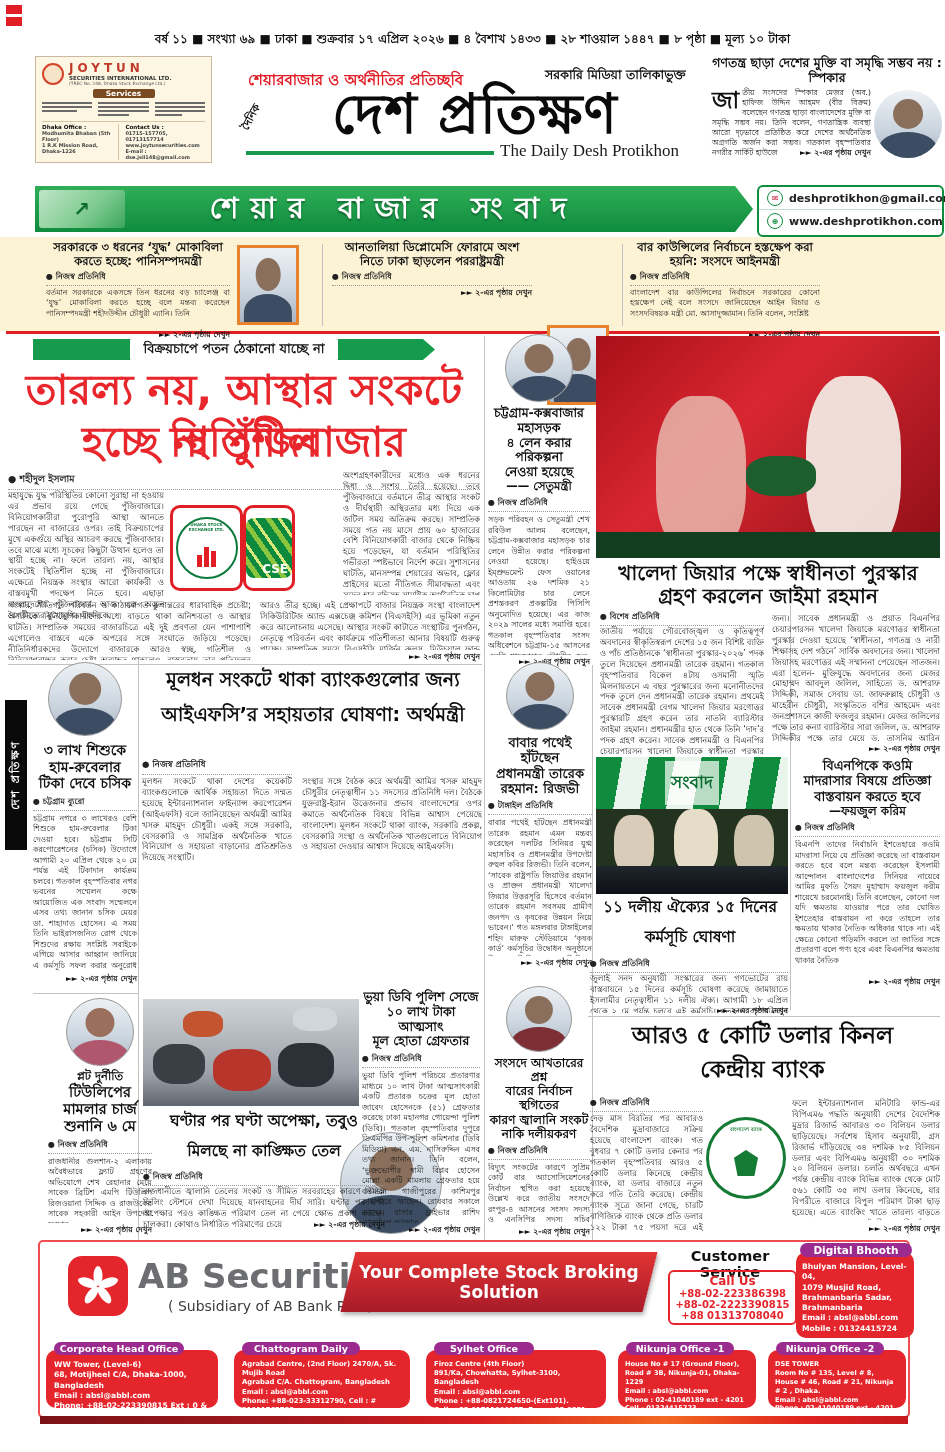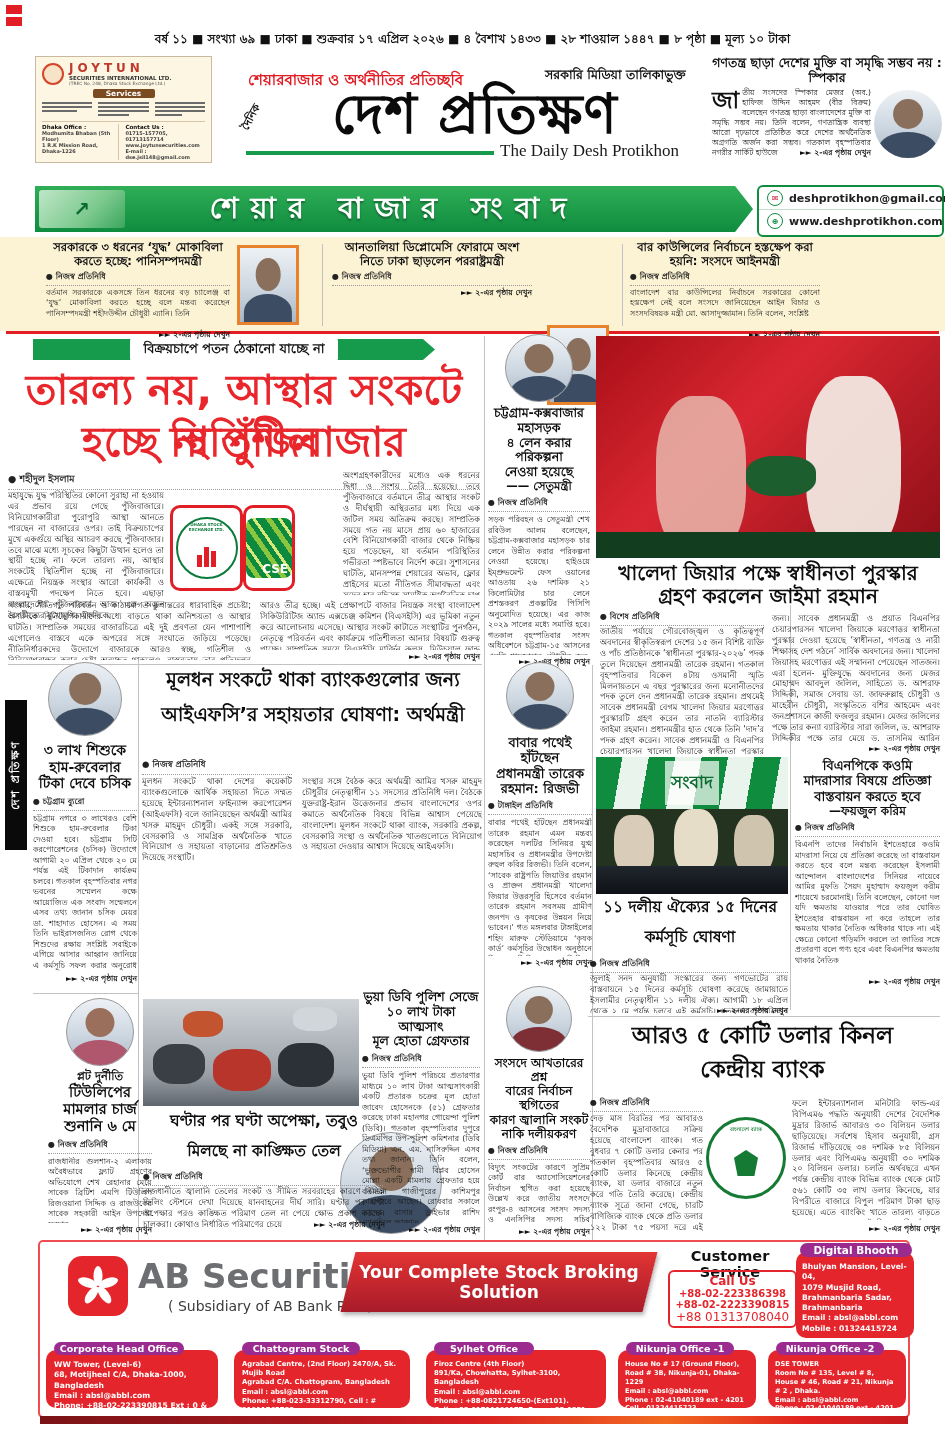--- a/index.html
+++ b/index.html
@@ -367,21 +367,21 @@
   <div class="abs" style="left:138px;top:1256px;font-size:34px;font-weight:bold;color:#6d6e71">AB Securities Ltd.</div>
   <div class="abs" style="left:168px;top:1298px;font-size:14px;color:#3c3c3c">( Subsidiary of AB Bank PLC )</div>
   <div class="abs" style="left:348px;top:1252px;width:302px;height:60px;background:linear-gradient(180deg,#e23434,#a81b29);transform:skewX(-14deg);display:flex;align-items:center;justify-content:center;box-shadow:2px 3px 4px rgba(0,0,0,.3)">
     <span style="transform:skewX(14deg);color:#fff;font-weight:bold;font-size:17px;text-align:center">Your Complete Stock Broking Solution</span>
   </div>
   <div class="abs c" style="left:660px;top:1248px;width:140px;font-size:14.5px;font-weight:bold">Customer Service</div>
   <div class="abs c" style="left:668px;top:1270px;width:125px;border:2px solid #e5252c;border-radius:6px;padding:2px 0">
     <div style="color:#e5252c;font-weight:bold;font-size:12px">Call Us</div>
     <div style="color:#e5252c;font-weight:bold;font-size:10px">+88-02-223386398</div>
     <div style="color:#e5252c;font-weight:bold;font-size:10px">+88-02-2223390815</div>
-    <div style="color:#e5252c;font-weight:normal;font-size:12px">+88 01313708040</div>
+    <div style="color:#e5252c;font-weight:bold;font-size:10px">+88 01313708040</div>
   </div>
   <div class="abs redbox" style="left:796px;top:1252px;width:118px;height:86px;padding:10px 6px 4px">
     <div class="adr">Bhulyan Mansion, Level-04,</div>
     <div class="adr">1079 Musjid Road, Brahmanbaria Sadar,</div>
     <div class="adr">Brahmanbaria</div>
     <div class="adr">Email : absl@abbl.com</div>
     <div class="adr">Mobile : 01324415724</div>
   </div>
   <div class="abs pill" style="left:800px;top:1243px;width:112px;font-size:10.5px;padding:1px 0">Digital Bhooth</div>
 
@@ -393,21 +393,21 @@
   </div>
   <div class="abs pill" style="left:54px;top:1342px;width:130px;font-size:9.5px;padding:1px 0">Corporate Head Office</div>
 
   <div class="abs redbox" style="left:234px;top:1350px;width:176px;height:58px;padding:10px 8px 2px">
     <div class="adr" style="font-size:6.8px">Agrabad Centre, (2nd Floor) 2470/A, Sk. Mujib Road</div>
     <div class="adr" style="font-size:6.8px">Agrabad C/A. Chattogram, Bangladesh</div>
     <div class="adr" style="font-size:6.8px">Email : absl@abbl.com</div>
     <div class="adr" style="font-size:6.8px">Phone: +88-023-33312790, Cell : # 01911765788</div>
     <div class="adr" style="font-size:6.8px">Fax : +88-031-2512794</div>
   </div>
-  <div class="abs pill" style="left:242px;top:1342px;width:118px;font-size:9.5px;padding:1px 0">Chattogram Stock</div>
+  <div class="abs pill" style="left:242px;top:1342px;width:118px;font-size:9.5px;padding:1px 0">Chattogram Daily</div>
 
   <div class="abs redbox" style="left:426px;top:1350px;width:180px;height:58px;padding:10px 8px 2px">
     <div class="adr" style="font-size:6.8px">Firoz Centre (4th Floor)</div>
     <div class="adr" style="font-size:6.8px">891/Ka, Chowhatta, Sylhet-3100, Bangladesh</div>
     <div class="adr" style="font-size:6.8px">Email : absl@abbl.com</div>
     <div class="adr" style="font-size:6.8px">Phone : +88-0821724650-(Ext101).</div>
     <div class="adr" style="font-size:6.8px">Cell: +88-01711000177, Fax : +88-0821-2832780</div>
   </div>
   <div class="abs pill" style="left:434px;top:1342px;width:100px;font-size:9.5px;padding:1px 0">Sylhet Office</div>
 

